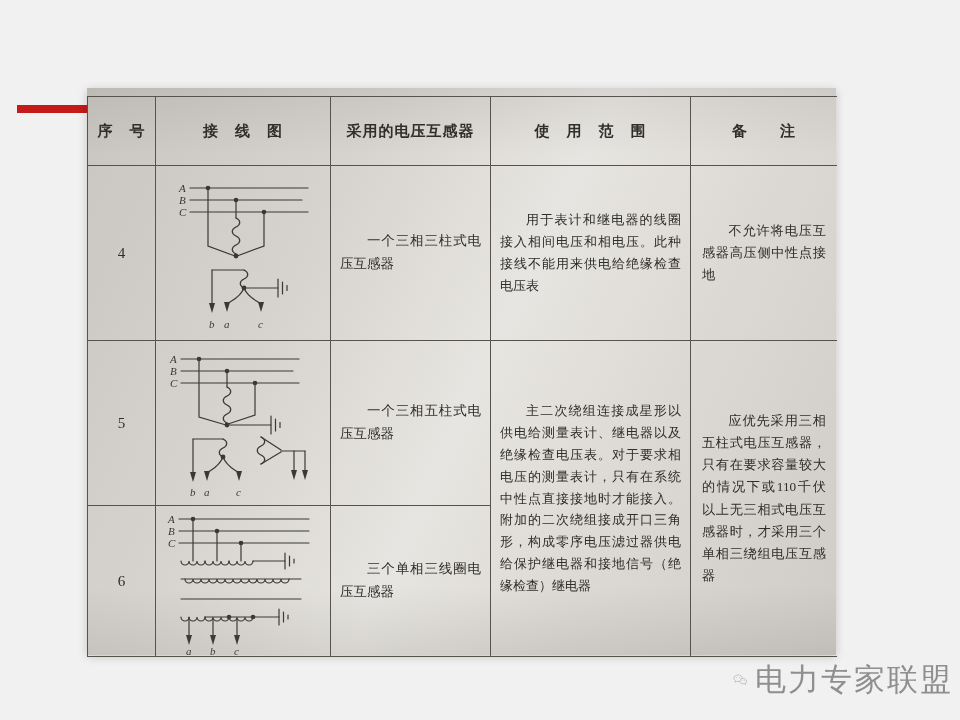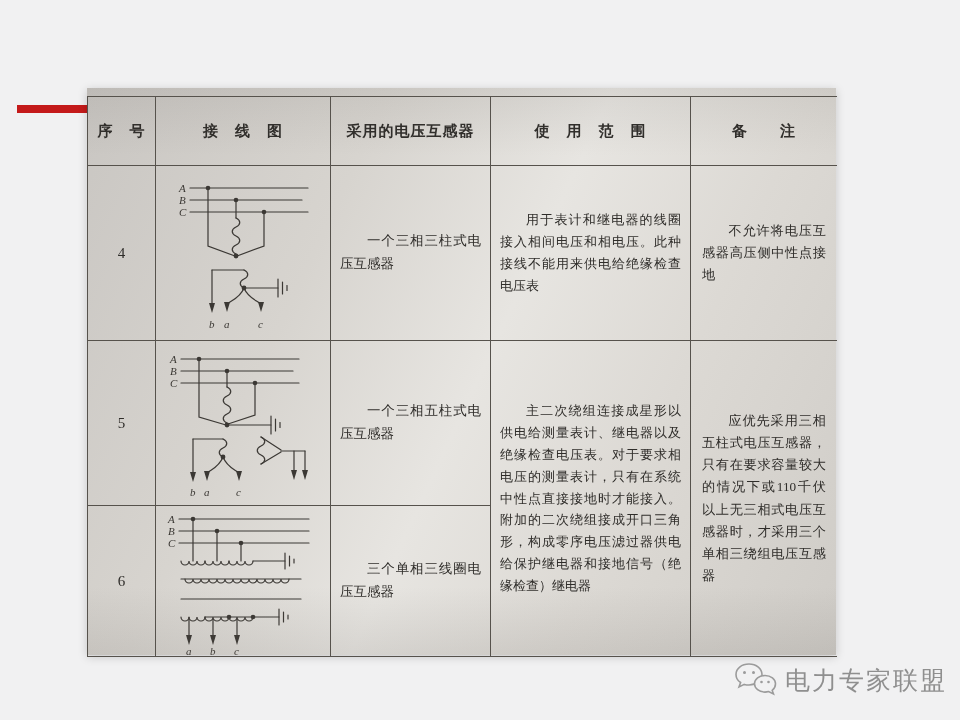--- a/index.html
+++ b/index.html
@@ -43,21 +43,21 @@
   .useM{grid-area:3/4/5/5;} .remM{grid-area:3/5/5/6;}
   .r6a{grid-area:4/1;} .r6b{grid-area:4/2;} .r6c{grid-area:4/3;}
   .usecol{ font-size:13px; }
   .remcol{ font-size:13.2px; padding:6px 11px; }
   svg text{ font-family:"Liberation Serif","DejaVu Serif",serif; font-style:italic; font-size:11px; fill:#3b3834; }
   .wm{
     position:absolute; left:733px; top:658px; width:220px; height:44px;
     display:flex; align-items:center; gap:8px;
     font-family:"DejaVu Sans","Liberation Sans",sans-serif;
   }
-  .wm-text{ font-size:25px; font-weight:500; color:#8f8f8f; letter-spacing:2px; white-space:nowrap; }
+  .wm-text{ font-size:31px; font-weight:500; color:#8f8f8f; letter-spacing:2px; white-space:nowrap; }
 </style>
 </head>
 <body>
 
 <div class="slide">
 
   <div class="accent-bar"></div>
 
   <div class="photo">
     <div class="tbl">

